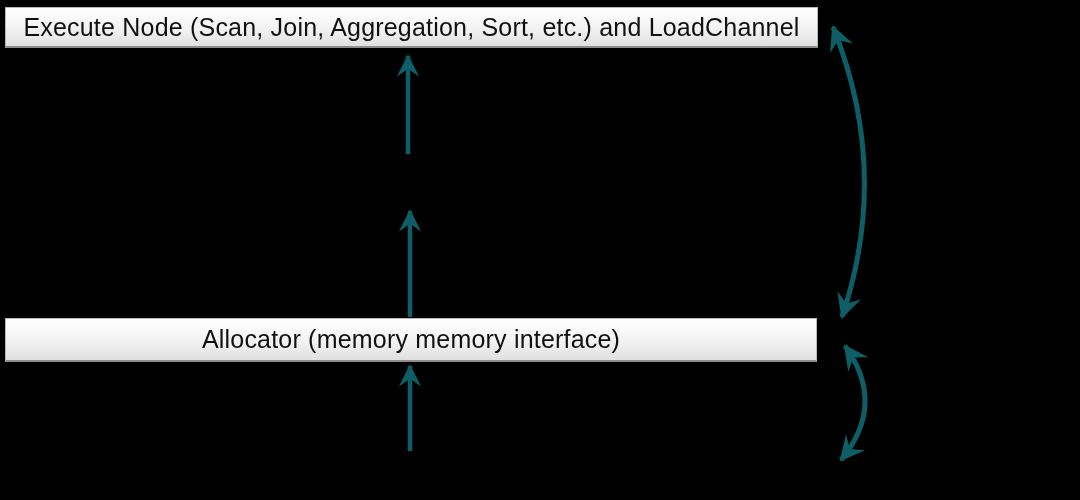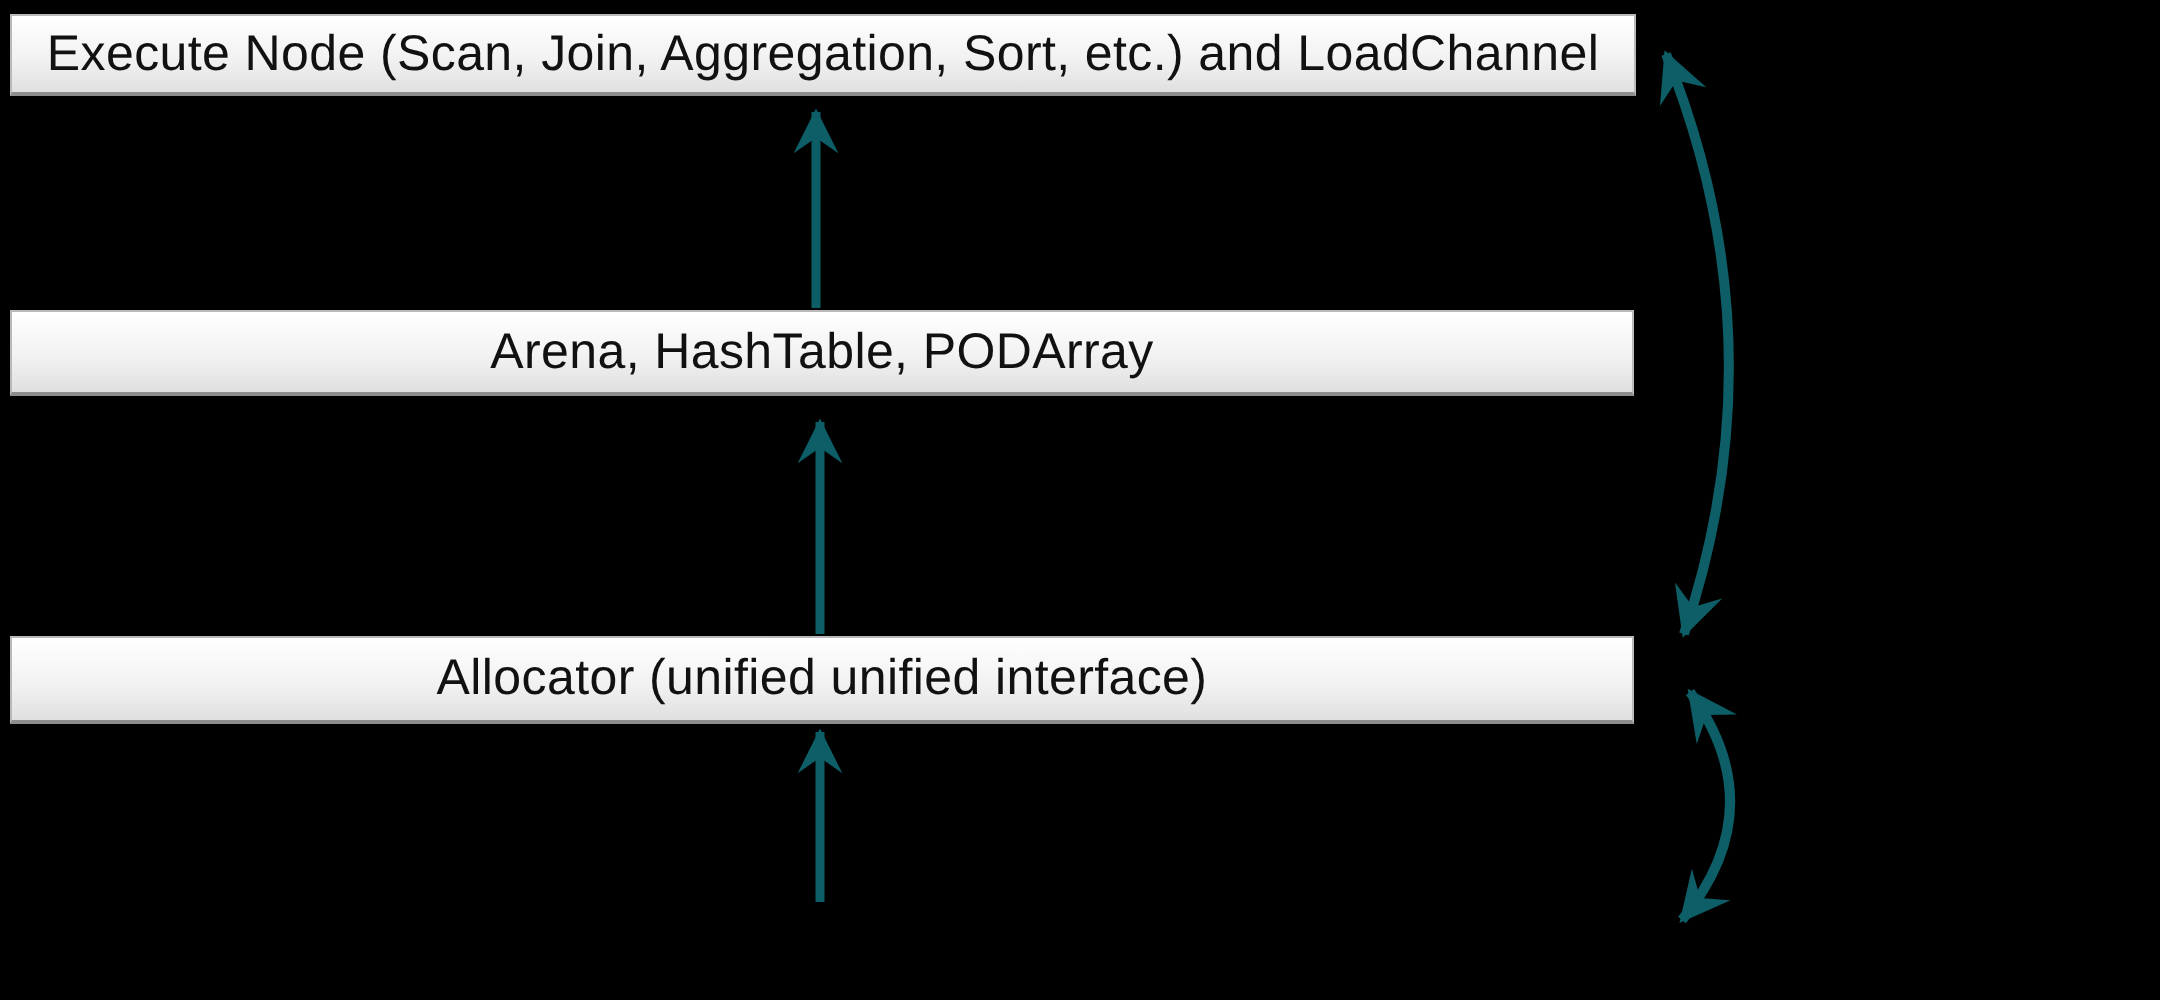--- a/index.html
+++ b/index.html
@@ -52,26 +52,23 @@
 </style>
 </head>
 <body>
 
 <div class="stage">
 
   <div class="layer layer-1">
     <span>Execute Node (Scan, Join, Aggregation, Sort, etc.) and LoadChannel</span>
   </div>
 
-  <div class="layer layer-2">
-    <span>Arena, HashTable, PODArray</span>
-  </div>
 
   <div class="layer layer-3">
-    <span>Allocator (unified unified interface)</span>
+    <span>Allocator (memory memory interface)</span>
   </div>
 
 
   <svg class="arrows" viewBox="0 0 1080 500">
     <defs>
       <marker id="stealth" viewBox="0 0 10 10" refX="9.2" refY="5" markerWidth="5" markerHeight="5" orient="auto-start-reverse">
         <path class="head" d="M0,0 L10,5 L0,10 L3.5,5 Z"></path>
       </marker>
     </defs>
 

